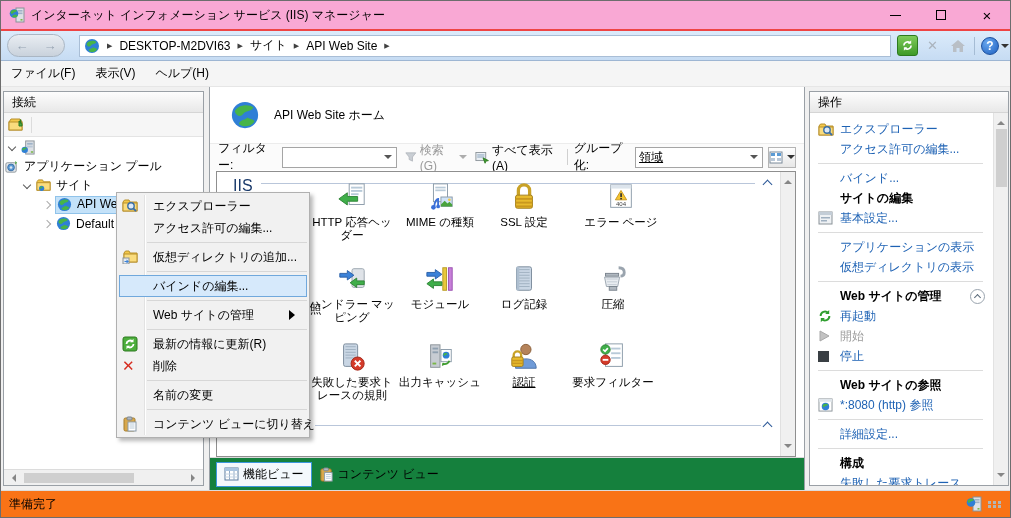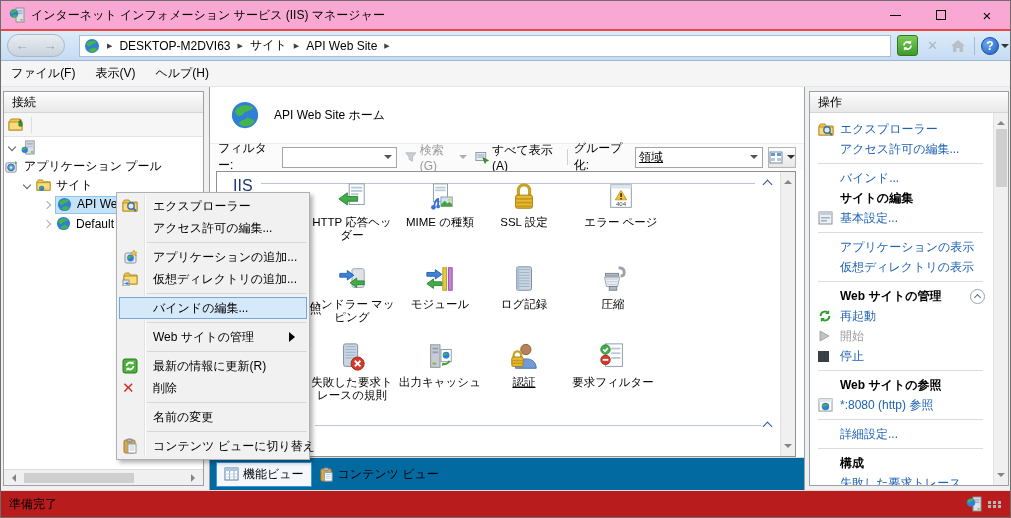--- a/index.html
+++ b/index.html
@@ -93,21 +93,21 @@
   .sec-line { position:absolute; height:1px; background:#b9c6da; }
   .sec-chev { width:7px; height:7px; border-right:1.6px solid #2b5797; border-bottom:1.6px solid #2b5797;
               transform:rotate(-135deg); position:absolute; }
   .vscroll { position:absolute; right:0; top:0; bottom:0; width:15px; background:#f0f0f0; border-left:1px solid #e0e0e0; }
   .arr-up { border-bottom-color:#868686; position:absolute; left:3px; top:4px; }
   .arr-down { border-top-color:#868686; position:absolute; left:3px; bottom:4px; }
   .feat { position:absolute; width:86px; text-align:center; font-size:11.5px; line-height:13px; }
   .feat .fi { display:block; margin:0 auto 4px; }
   .frag { position:absolute; font-size:11.5px; }
 
-  .tabsbar { position:absolute; left:0; right:0; bottom:0; height:33px; background:#0369a1;
+  .tabsbar { position:absolute; left:0; right:0; bottom:0; height:33px; background:#15803d;
              border-top:1px solid #d9d9d9; display:flex; align-items:center; padding-left:6px; }
   .tab { display:flex; align-items:center; gap:4px; padding:3px 7px; }
   .tab.sel { border:1px solid #3c96dd; background:#f4f8fc; }
 
   
   .right-panel { left:808px; top:90px; width:200px; bottom:31px; }
   .act-body { position:absolute; left:0; right:15px; top:21px; bottom:0; overflow:hidden; padding-top:6px; }
   .act-row { height:20px; display:flex; align-items:center; padding-left:8px; white-space:nowrap; }
   .act-row .slot { width:22px; flex:0 0 auto; display:flex; align-items:center; }
   .link { color:#1e62b4; }
@@ -115,21 +115,21 @@
   .disabled { color:#9c9c9c; }
   .act-sep { height:1px; background:#dcdcdc; margin:4px 10px 4px 8px; }
   .collapse-circle { margin-left:auto; margin-right:8px; width:15px; height:15px; border-radius:50%;
                      border:1px solid #9aa4ae; display:flex; align-items:center; justify-content:center; }
   .collapse-circle .chevu { width:5px; height:5px; border-right:1.4px solid #5a6a7a; border-bottom:1.4px solid #5a6a7a;
                             transform:rotate(-135deg); margin-top:2px; }
   .act-scroll { position:absolute; right:0; top:21px; bottom:0; width:15px; background:#f0f0f0; border-left:1px solid #e2e2e2; }
   .vthumb { position:absolute; left:2px; top:16px; width:11px; height:58px; background:#cfcfcf; }
 
   
-  .statusbar { position:absolute; left:0; right:0; bottom:0; height:27px; background:#b91c1c;
+  .statusbar { position:absolute; left:0; right:0; bottom:0; height:27px; background:#f97316;
                border-top:1px solid #dcdcdc; display:flex; align-items:center; padding:0 8px; }
   .grip { margin-left:6px; display:grid; grid-template-columns:repeat(3,4px); grid-gap:1px; }
   .grip i { width:3px; height:3px; background:#b5b5b5; }
 
   
   .ctxmenu { position:absolute; left:115px; top:191px; width:194px; background:#f1f1f1;
              border:1px solid #b0b0b0; box-shadow:3px 3px 4px rgba(0,0,0,.28); z-index:50; padding:2px 0; }
   .ctxmenu::before { content:""; position:absolute; left:27px; top:2px; bottom:2px; width:1px;
                      background:#e2e2e2; box-shadow:1px 0 0 #fff; }
   .cm-item { position:relative; height:22px; line-height:22px; padding-left:36px; white-space:nowrap; }
@@ -677,29 +677,20 @@
         <circle cx="9" cy="8" r="3.2" fill="#dce9f7" stroke="#3a6ea5" stroke-width="1.4"></circle>
         <line x1="11.3" y1="10.4" x2="14" y2="13" stroke="#3a6ea5" stroke-width="1.8"></line>
       </svg>
       <span>エクスプローラー</span>
     </div>
     <div class="cm-item">
       <span>アクセス許可の編集...</span>
     </div>
     <div class="cm-sep"></div>
     <div class="cm-item">
-      <svg class="cmi" width="16" height="16" viewBox="0 0 16 16">
-        <rect x="3" y="4" width="11" height="10" rx="1.5" fill="#e6eaee" stroke="#8a9298"></rect>
-        <circle cx="8.5" cy="9" r="3.4" fill="#2f7fd6"></circle>
-        <path d="M5.8 8.2c.8-1.8 3.6-2 4.8-.8-1 1.5-2.3.8-3.2 2-.7 1-1.4.1-1.6-1.2z" fill="#46b449"></path>
-        <path d="M12 1l1 2 2 .3-1.5 1.4.4 2-1.9-1-1.9 1 .4-2L9 3.3 11 3z" fill="#f3c84a" stroke="#b8902c" stroke-width=".6"></path>
-      </svg>
-      <span>アプリケーションの追加...</span>
-    </div>
-    <div class="cm-item">
       <svg class="cmi" width="16" height="15" viewBox="0 0 16 15">
         <path d="M2 4l1.5-2H7l1 2h7v9H2z" fill="#f3c84a" stroke="#b8902c"></path>
         <rect x="2" y="5" width="13" height="8" fill="#fadc7d" stroke="#b8902c"></rect>
         <rect x="1" y="9" width="6" height="6" fill="#e6eaee" stroke="#8a9298"></rect>
         <path d="M2.5 12h2v-1.5L7 12.5l-2.5 2V13h-2z" fill="#3b82d8"></path>
       </svg>
       <span>仮想ディレクトリの追加...</span>
     </div>
     <div class="cm-sep"></div>
     <div class="cm-item hl">

